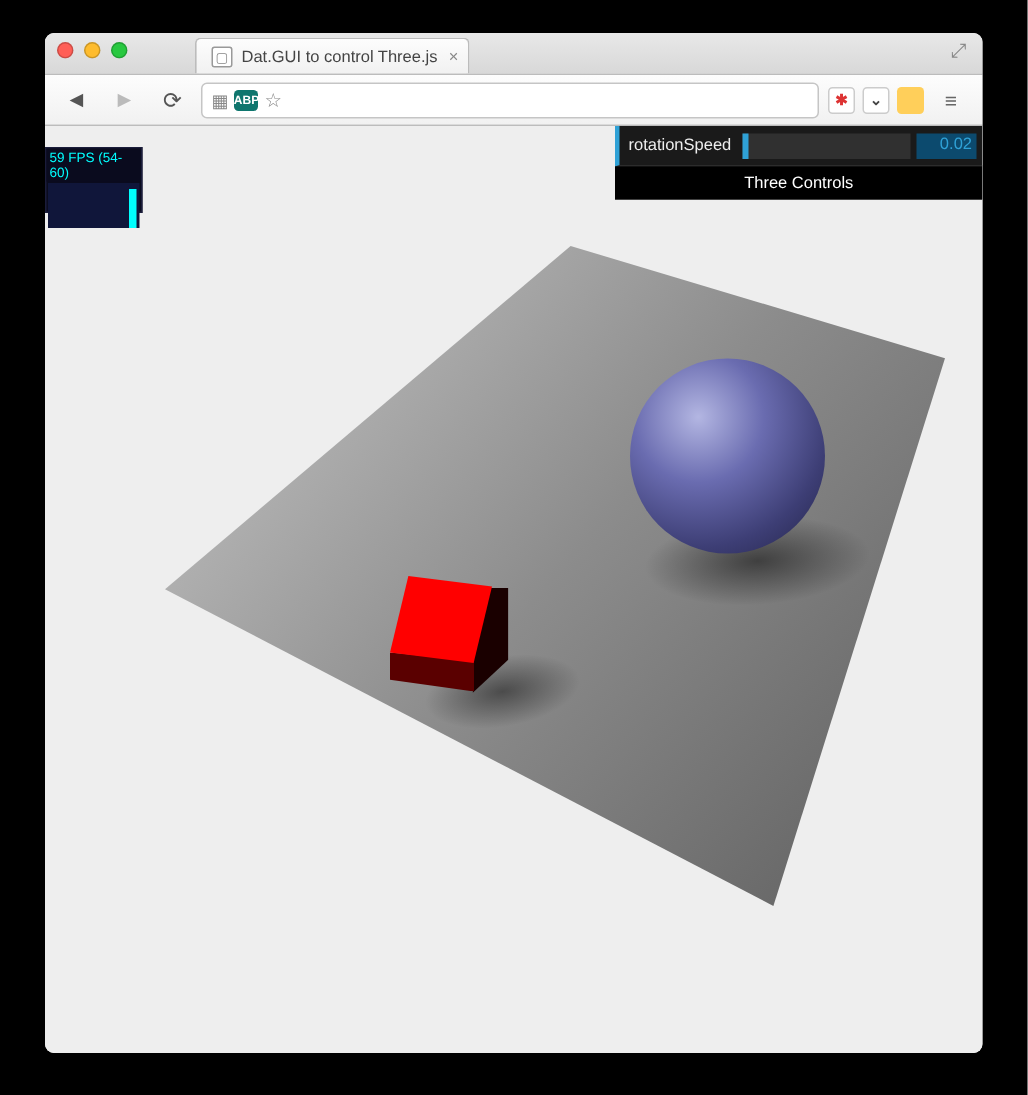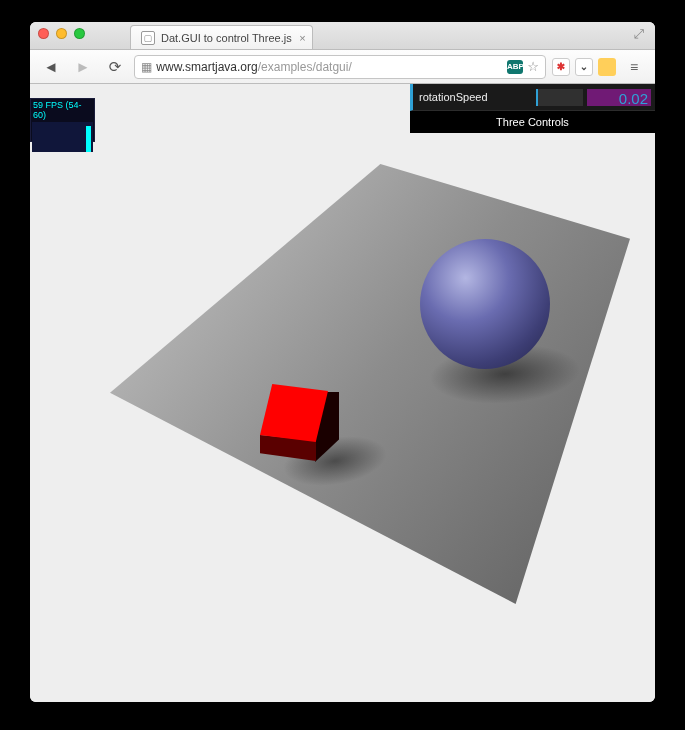--- a/index.html
+++ b/index.html
@@ -148,38 +148,38 @@
       color: #eee;
     }
     .dg-row {
       display: flex;
       align-items: center;
       height: 27px;
       border-bottom: 1px solid #2c2c2c;
       border-left: 3px solid #2fa1d6;
       padding: 0 4px 0 6px;
     }
-    .dg-label { width: 117px; color:#eee; }
+    .dg-label { width: 76px; color:#eee; }
     .dg-slider {
       flex:1; height: 17px;
       background: #303030;
       position: relative;
       margin-right: 4px;
     }
     .dg-slider-fill {
       position:absolute; left:0; top:0; bottom:0;
       background: #2fa1d6;
     }
     .dg-value {
-      width: 64px; height: 17px;
-      background: #701a75;
+      width: 40px; height: 17px;
+      background: #0c4a6e;
       color: #2fa1d6;
       text-align: right;
       padding: 1px 3px;
-      font-size: 15px;
+      font-size: 11px;
       border:none;
     }
     .dg-close {
       height: 22px;
       background: #000;
       color: #fff;
       text-align: center;
       line-height: 22px;
       font-size: 11px;
       cursor: pointer;
@@ -263,23 +263,20 @@
     </div>
     <div class="expand-btn">⤢</div>
   </div>
 
   <div class="toolbar">
     <div class="nav-btn">◄</div>
     <div class="nav-btn disabled">►</div>
     <div class="nav-btn">⟳</div>
     <div class="url-bar">
       <span class="globe">▦</span>
-      <span class="url-text">
-        <span>www.smartjava.org</span><span class="dim">/examples/datgui/</span>
-      </span>
       <span class="ext-icon abp" style="width:16px;height:14px;font-size:8px;">ABP</span>
       <span class="star">☆</span>
     </div>
     <div class="toolbar-icons">
       <div class="ext-icon asterisk">✱</div>
       <div class="ext-icon pocket">⌄</div>
       <div class="ext-icon avatar"></div>
       <div class="nav-btn menu-icon">≡</div>
     </div>
   </div>

